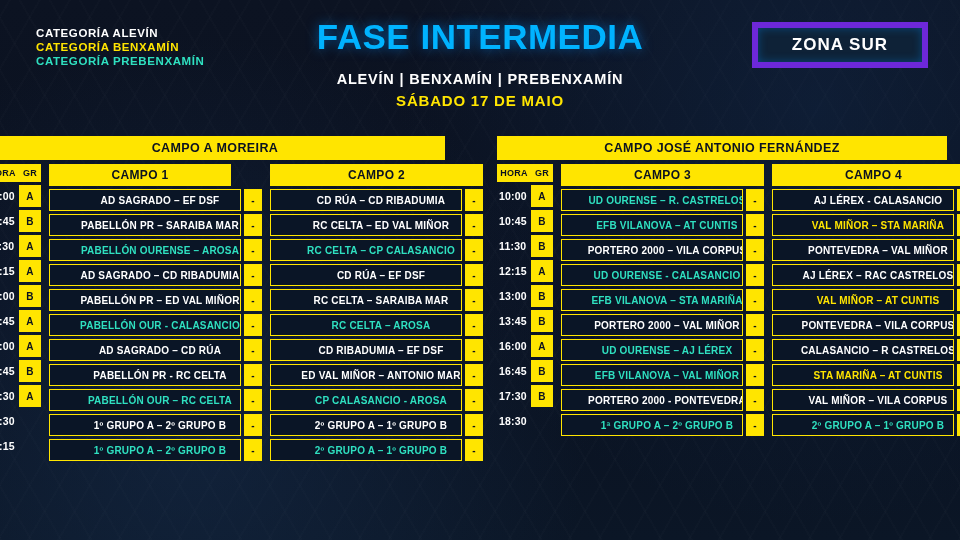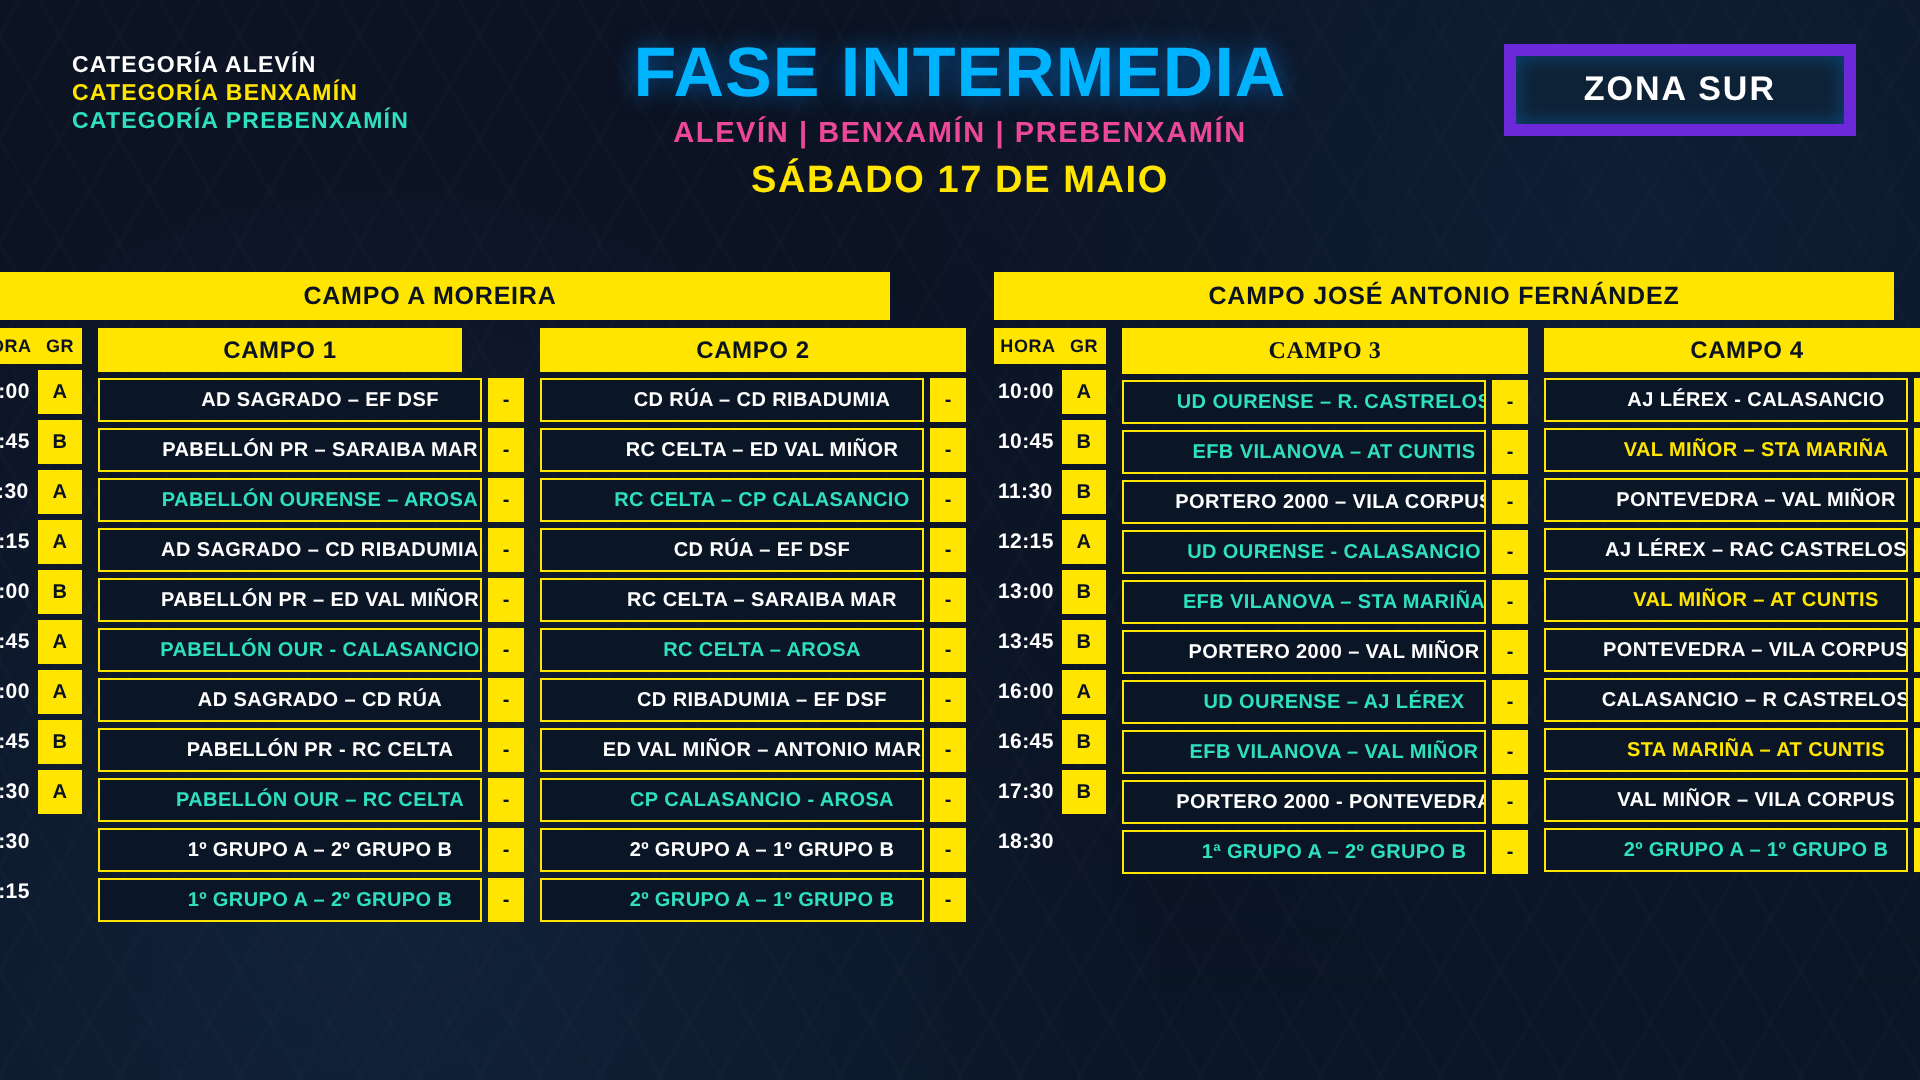--- a/index.html
+++ b/index.html
@@ -33,24 +33,24 @@
   .cat-benx{color:#ffe500;}
   .cat-preb{color:#2fe0c0;}
 
   .title-block{position:absolute;left:0;right:0;top:18px;text-align:center;}
   .main-title{
     color:#00b3ff;font-size:35px;font-weight:bold;letter-spacing:.5px;
     text-shadow:0 0 12px rgba(0,140,255,.55);
     line-height:38px;
   }
   .sub-title{
-    color:#ec4899;font-size:14.5px;font-weight:bold;letter-spacing:.8px;margin-top:3px;
+    color:#ffffff;font-size:14.5px;font-weight:bold;letter-spacing:.8px;margin-top:15px;
   }
   .date-title{
-    color:#ffe500;font-size:19px;font-weight:bold;letter-spacing:.8px;margin-top:5px;
+    color:#ffe500;font-size:15px;font-weight:bold;letter-spacing:.8px;margin-top:5px;
   }
 
   .zona-box{
     position:absolute;right:32px;top:22px;
     border:6px solid #6d28d9;
     background:#0e2237;
     color:#ffffff;font-weight:bold;font-size:17px;letter-spacing:1px;
     padding:7px 34px;text-align:center;
     box-shadow:0 0 10px rgba(0,150,255,.35) inset;
   }
@@ -114,21 +114,21 @@
   .pair .score{height:22px;}
   .empty{height:22px;margin-bottom:3px;}
 
   
   .w-a1{width:192px;}
   .w-a2{width:192px;}
   .w-b1{width:182px;}
   .w-b2{width:182px;}
   .headw-a1{width:182px;}
   .headw-a2{width:213px;}
-  .headw-b1{width:203px;font-family:Liberation Serif, serif;}
+  .headw-b1{width:203px;}
   .headw-b2{width:203px;}
 
   .colgap{width:8px;}
 </style>
 </head>
 <body>
 
 <div class="bg-texture"></div>
 
 <div class="wrap">

